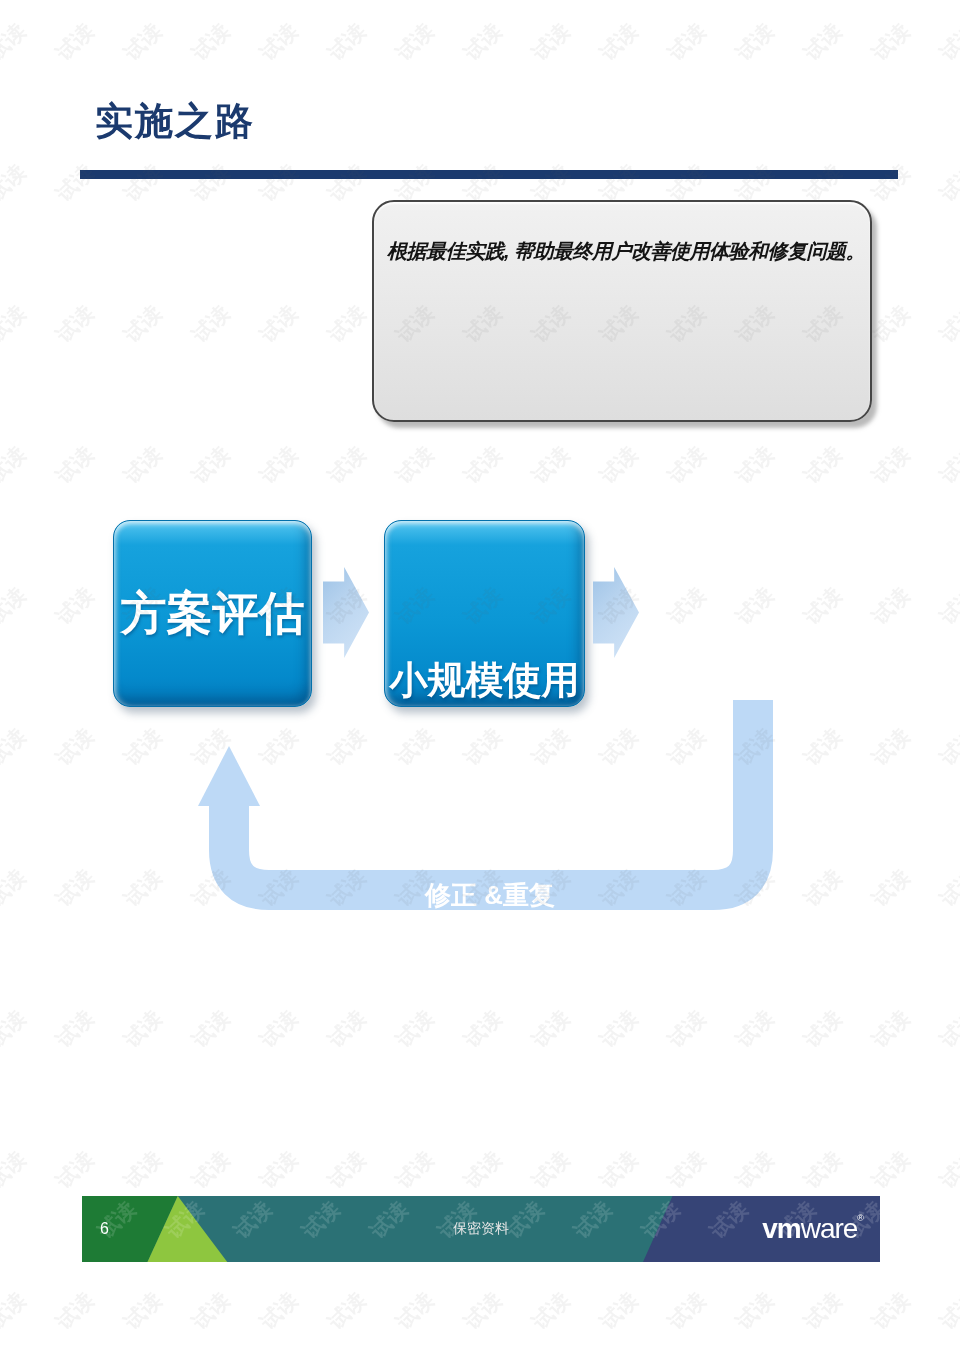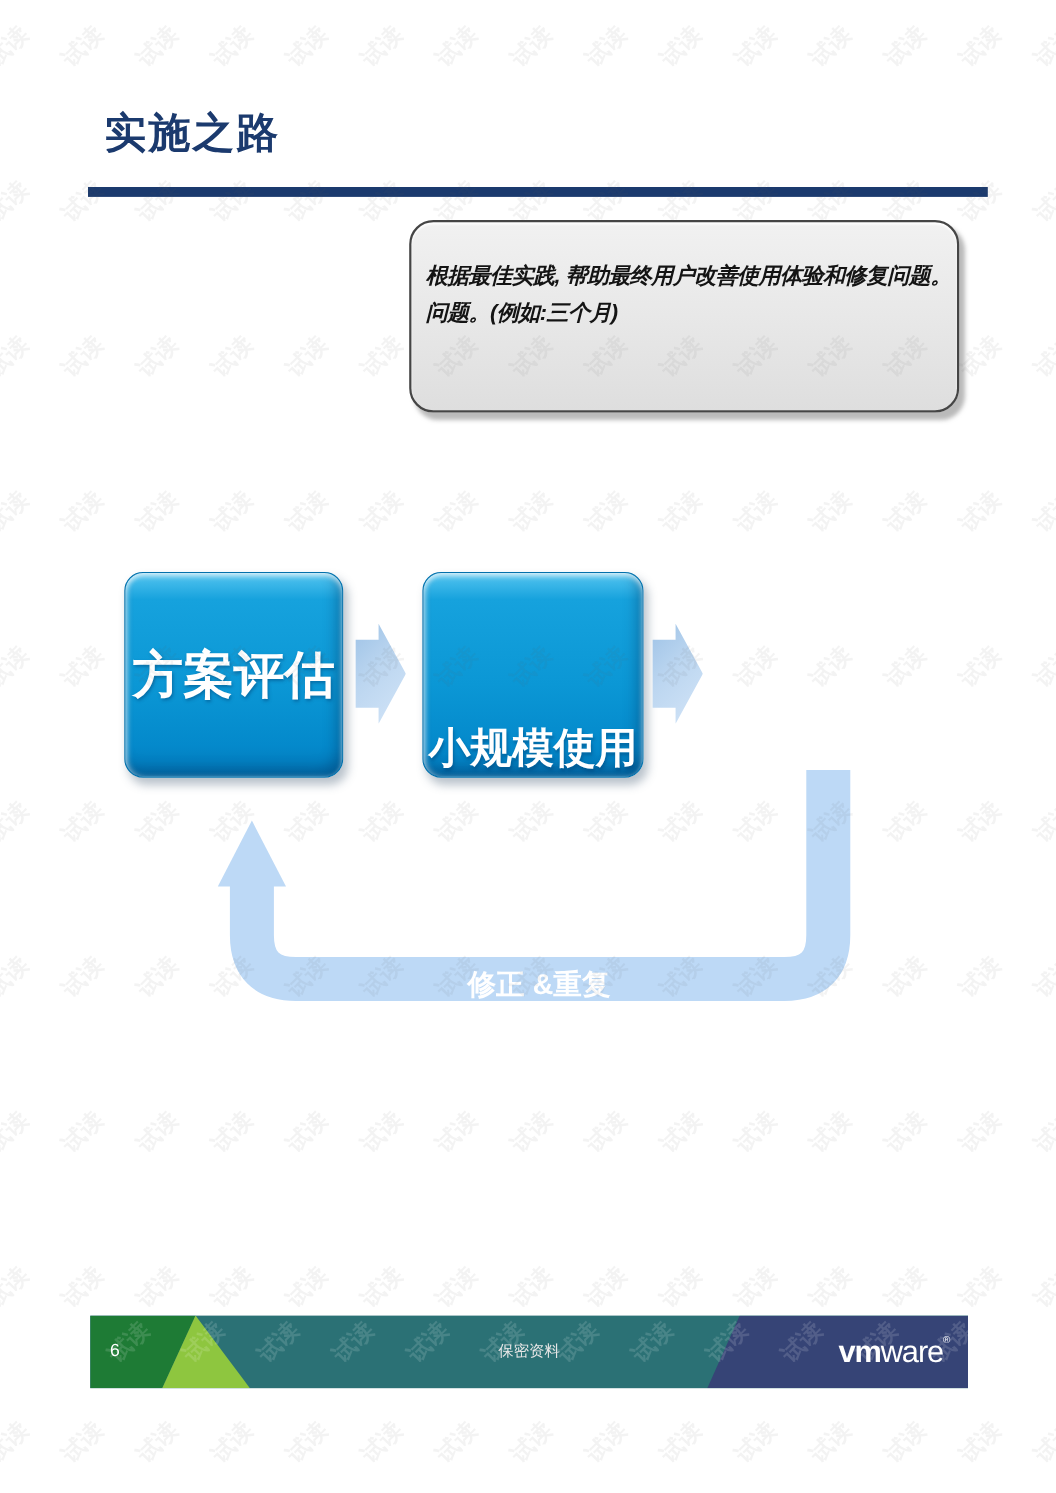--- a/index.html
+++ b/index.html
@@ -36,21 +36,21 @@
     position:absolute;left:95px;top:96px;
     font-size:38px;font-weight:bold;color:var(--title-navy);
     letter-spacing:2px;
   }
   .title-rule{
     position:absolute;left:80px;top:170px;width:818px;height:9px;
     background:var(--title-navy);
   }
   
   .callout{
-    position:absolute;left:372px;top:200px;width:500px;height:175px;
+    position:absolute;left:372px;top:200px;width:500px;height:222px;
     background:linear-gradient(180deg,#f1f1f1 0%,#e7e7e7 55%,#dedede 100%);
     border:2px solid var(--callout-border);border-radius:22px;
     box-shadow:5px 6px 4px rgba(130,130,130,0.55), inset 0 2px 2px rgba(255,255,255,0.9);
     padding:32px 10px 20px 13px;overflow:hidden;z-index:2;
   }
   .callout-line{
     font-size:20px;font-weight:bold;font-style:italic;color:#141414;
     line-height:34px;letter-spacing:-0.5px;white-space:nowrap;overflow:hidden;
   }
   
@@ -118,21 +118,20 @@
 </head>
 <body>
 
 <div class="slide">
 
   <div class="slide-title">实施之路</div>
   <div class="title-rule"></div>
 
   <div class="callout">
     <div class="callout-line">根据最佳实践, 帮助最终用户改善使用体验和修复问题。</div>
-    <div class="callout-line">问题。(例如:三个月)</div>
   </div>
 
   <svg class="loop-svg" viewBox="0 0 620 235" aria-hidden="true">
     <path d="M 573 0 L 573 150 Q 573 190 533 190 L 89 190 Q 49 190 49 150 L 49 104" fill="none" stroke="#bdd9f6" stroke-width="40"></path>
     <polygon points="18,106 80,106 49,46" fill="#bdd9f6"></polygon>
   </svg>
   <div class="loop-label">修正 &amp;重复</div>
 
   <div class="step step-1">
     <span class="step-label">方案评估</span>

